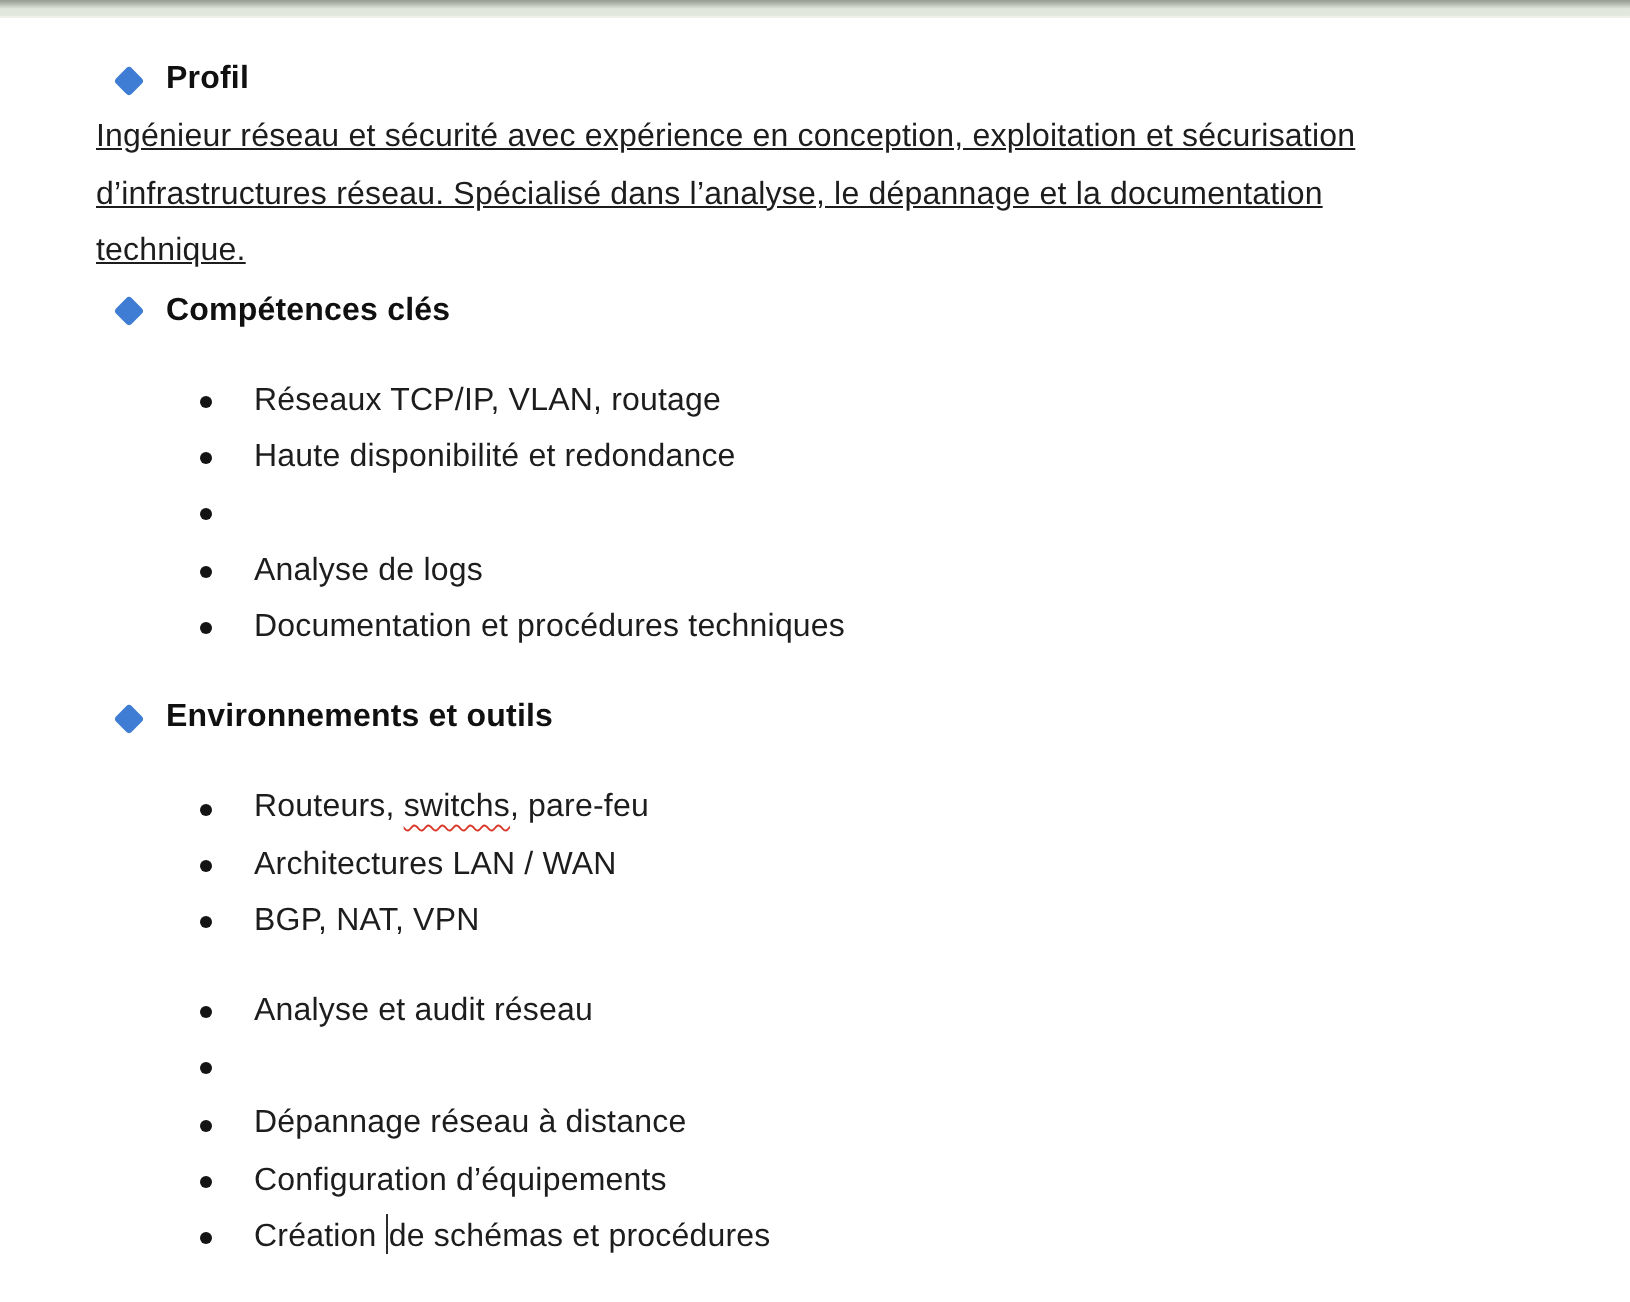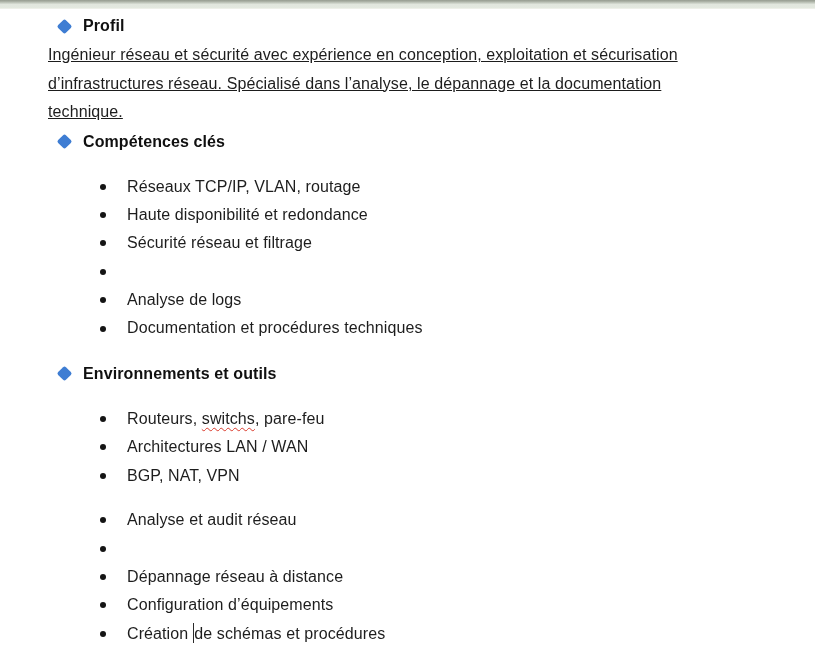--- a/index.html
+++ b/index.html
@@ -12,21 +12,21 @@
     font-family: "Liberation Sans", sans-serif;
     color: var(--text-color, #1d1d1d);
   }
   .top-bar {
     height: 8px;
     width: 100%;
     background: linear-gradient(to bottom, #969c90 0%, #aab0a4 18%, #e1e6dd 55%, #e4e9e0 100%);
     border-bottom: 1px solid #eef0e9;
   }
   .doc {
-    padding-top: 2px;
+    padding-top: 16px;
     font-size: 16px;
     letter-spacing: 0.1px;
   }
   .h-row {
     height: 30px;
     display: flex;
     align-items: center;
     margin-left: 59px;
   }
   .diamond {
@@ -113,24 +113,20 @@
     <li class="item">
       <span class="dot"></span>
       <span class="item-text">Réseaux TCP/IP, VLAN, routage</span>
     </li>
     <li class="item">
       <span class="dot"></span>
       <span class="item-text">Haute disponibilité et redondance</span>
     </li>
     <li class="item">
       <span class="dot"></span>
-      <span class="item-text">Sécurité réseau et filtrage</span>
-    </li>
-    <li class="item">
-      <span class="dot"></span>
     </li>
     <li class="item">
       <span class="dot"></span>
       <span class="item-text">Analyse de logs</span>
     </li>
     <li class="item">
       <span class="dot"></span>
       <span class="item-text">Documentation et procédures techniques</span>
     </li>
   </ul>

